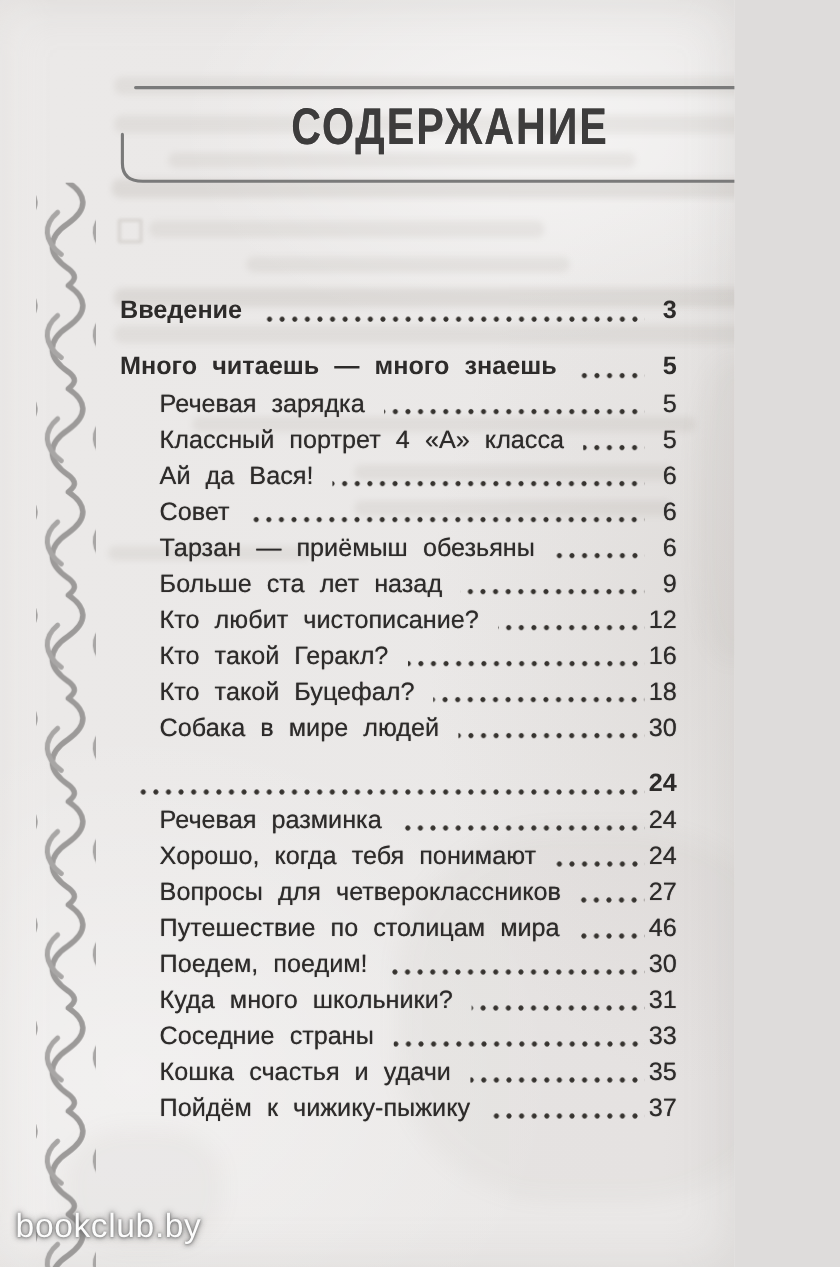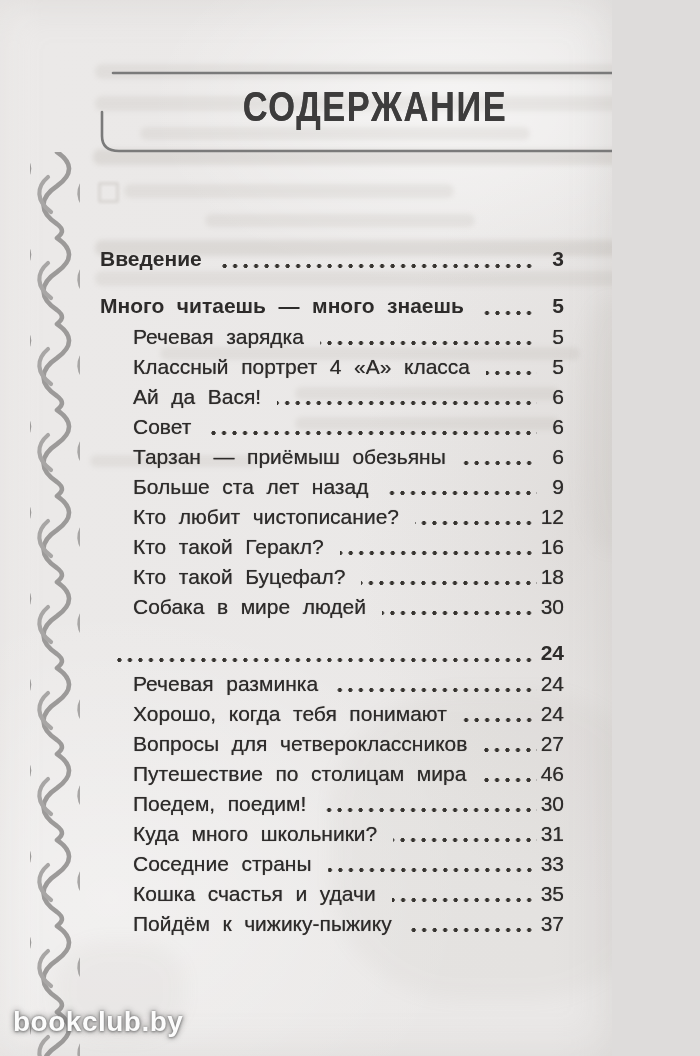--- a/index.html
+++ b/index.html
@@ -29,21 +29,21 @@
   .toc-row{display:flex;align-items:baseline;height:30px;font-size:21px;line-height:30px;}
   .toc-row.section{height:32px;line-height:32px;font-weight:bold;word-spacing:.5em;}
   .toc-row.section:not(:first-child){margin-top:15px;}
   .toc-row.sub{padding-left:33px;text-shadow:0 0 .7px rgba(45,43,42,.75);align-items:flex-end;}
   .toc-label{white-space:nowrap;word-spacing:.32em;}
   .toc-leader{flex:1 1 auto;align-self:flex-end;height:6px;margin:0 3px 6px 16px;
     background-image:radial-gradient(circle at 2.4px 3px,#36332f 1.8px,rgba(0,0,0,0) 2.4px);
     background-size:10.5px 6px;background-repeat:repeat-x;background-position:right bottom;}
   .toc-page{white-space:nowrap;min-width:24px;text-align:right;}
   
-  .watermark{position:absolute;left:13px;top:1006px;font-size:28px;font-weight:bold;
+  .watermark{position:absolute;left:13px;top:1006px;font-size:28px;font-weight:normal;
     letter-spacing:.5px;color:#fcfcfc;
     text-shadow:0 0 6px rgba(105,105,105,.95),0 0 2px rgba(125,125,125,.9),0 1px 3px rgba(110,110,110,.7);}
 </style>
 </head>
 <body>
 
 <div class="page">
 
   <div>
     <div class="ghost" style="left:95px;top:64px;width:550px;height:15px;"></div>

